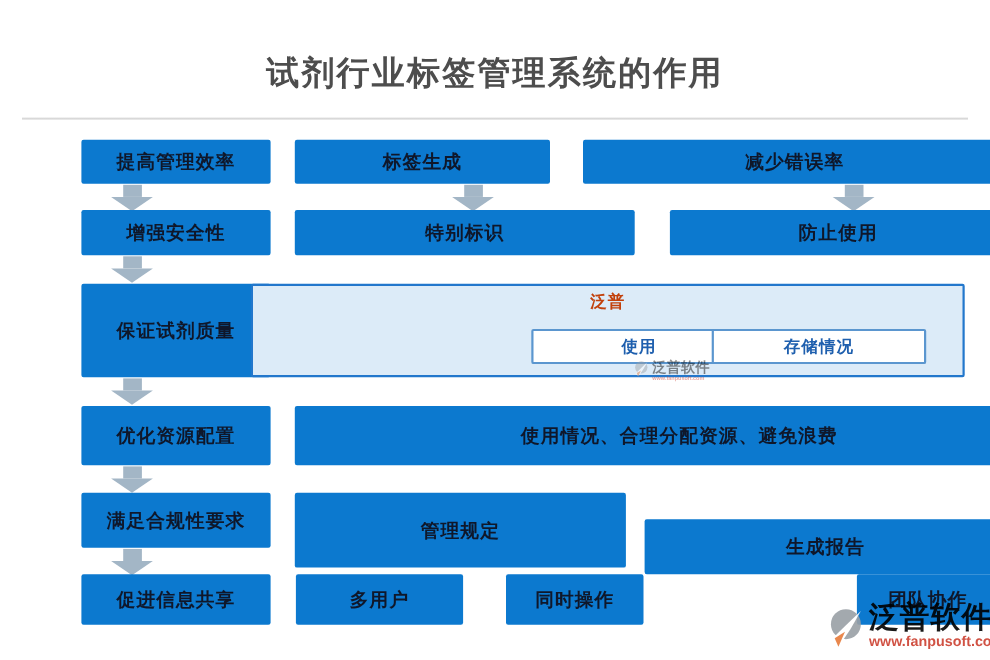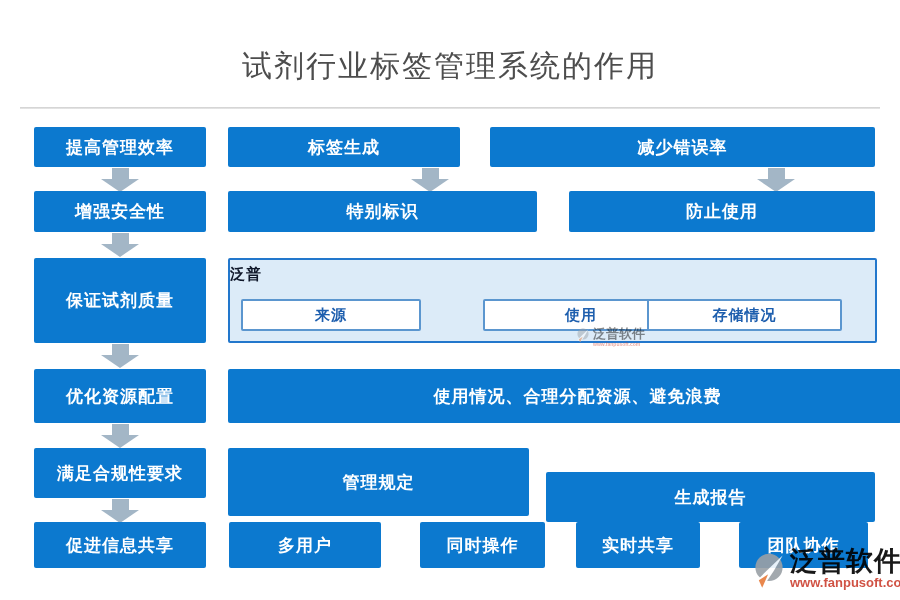--- a/index.html
+++ b/index.html
@@ -2,41 +2,41 @@
 <html><head>
 <meta charset="utf-8">
 <style>
   html,body{margin:0;padding:0;background:#fff;}
   .stage{
     position:relative;width:900px;height:600px;background:#ffffff;overflow:hidden;
     font-family:"Liberation Sans","DejaVu Sans",sans-serif;
   }
   .page-title{
     position:absolute;left:0;top:46px;width:900px;text-align:center;
-    font-size:30px;font-weight:normal;color:#4d4d4d;letter-spacing:2px;
+    font-size:30px;font-weight:bold;color:#4d4d4d;letter-spacing:2px;
   }
   .title-divider{
     position:absolute;left:20px;top:107px;width:860px;height:2px;
     background:linear-gradient(to bottom,#cfcfcf,#e9e9e9);
   }
   .bluebox{
-    position:absolute;background:#0c79cf;color:#ffffff;font-weight:bold;
+    position:absolute;background:#0c79cf;color:#0f172a;font-weight:bold;
     font-size:17px;letter-spacing:1px;display:flex;align-items:center;justify-content:center;
-    border-radius:2px;text-align:center;
+    border-radius:2px;text-align:center;margin-left:40px;
   }
   .barrow{position:absolute;width:38px;display:flex;flex-direction:column;align-items:center;}
   .barrow .stem{width:17px;height:11px;background:#a3b6c6;}
   .barrow .head{width:0;height:0;border-left:19px solid transparent;border-right:19px solid transparent;border-top:13px solid #a3b6c6;}
   .panel{
     position:absolute;left:228px;top:258px;width:649px;height:85px;box-sizing:border-box;
     background:#dcebf8;border:2px solid #2277cc;border-radius:2px;
   }
   .panel-title{
-    position:absolute;left:0;top:5px;width:100%;text-align:left;
-    color:#0f172a;font-weight:bold;font-size:15px;letter-spacing:1px;
+    position:absolute;left:0;top:5px;width:100%;text-align:center;
+    color:#c2410c;font-weight:bold;font-size:15px;letter-spacing:1px;
   }
   .panel-item{
     position:absolute;top:39px;height:32px;box-sizing:border-box;background:#ffffff;
     border:2px solid #5b96cf;border-radius:2px;color:#1e5fae;font-weight:bold;font-size:15px;
     display:flex;align-items:center;justify-content:center;letter-spacing:1px;
   }
   .wm{position:absolute;display:flex;align-items:flex-start;}
   .wm .wm-text{color:#000000;font-weight:bold;}
   .wm .wm-url{color:#cc4030;font-weight:bold;}
   .wm-panel{left:576px;top:327px;opacity:.45;}
@@ -90,21 +90,20 @@
   <div class="barrow" style="left:757px;top:168px;">
       <div class="stem"></div>
       <div class="head"></div>
     </div>
 
   <div class="bluebox" style="left:228px;top:191px;width:309px;height:41px;">特别标识</div>
   <div class="bluebox" style="left:569px;top:191px;width:306px;height:41px;">防止使用</div>
 
   <div class="panel">
     <div class="panel-title">泛普</div>
-    <div class="panel-item" style="left:11px;width:180px;">来源</div>
     <div class="panel-item" style="left:205px;width:196px;margin-left:48px;">使用</div>
     <div class="panel-item" style="left:417px;width:195px;">存储情况</div>
   </div>
 
   <div class="wm wm-panel">
     <svg width="14" height="16" viewBox="0 0 40 44">
       <circle cx="20" cy="19" r="16" fill="#9aa0a6"></circle>
       <path d="M4 36 Q18 22 36 5 Q26 24 13 42 Z" fill="#ffffff"></path>
       <path d="M8 34 L19 27 L12 43 Z" fill="#e77b3a"></path>
     </svg>
@@ -114,21 +113,20 @@
     </div>
   </div>
 
   <div class="bluebox" style="left:228px;top:369px;width:647px;height:54px;padding-left:26px;">使用情况、合理分配资源、避免浪费</div>
 
   <div class="bluebox" style="left:228px;top:448px;width:301px;height:68px;">管理规定</div>
   <div class="bluebox" style="left:546px;top:472px;width:329px;height:50px;">生成报告</div>
 
   <div class="bluebox" style="left:229px;top:522px;width:152px;height:46px;">多用户</div>
   <div class="bluebox" style="left:420px;top:522px;width:125px;height:46px;">同时操作</div>
-  <div class="bluebox" style="left:576px;top:522px;width:124px;height:46px;">实时共享</div>
   <div class="bluebox" style="left:739px;top:522px;width:129px;height:46px;">团队协作</div>
 
   <div class="wm wm-main">
     <svg width="34" height="40" viewBox="0 0 40 44" style="margin-top:4px;">
       <circle cx="20" cy="19" r="16" fill="#9aa0a6"></circle>
       <path d="M4 36 Q18 22 36 5 Q26 24 13 42 Z" fill="#ffffff"></path>
       <path d="M8 34 L19 27 L12 43 Z" fill="#e77b3a"></path>
     </svg>
     <div style="margin-left:4px;">
       <div class="wm-text">泛普软件</div>

